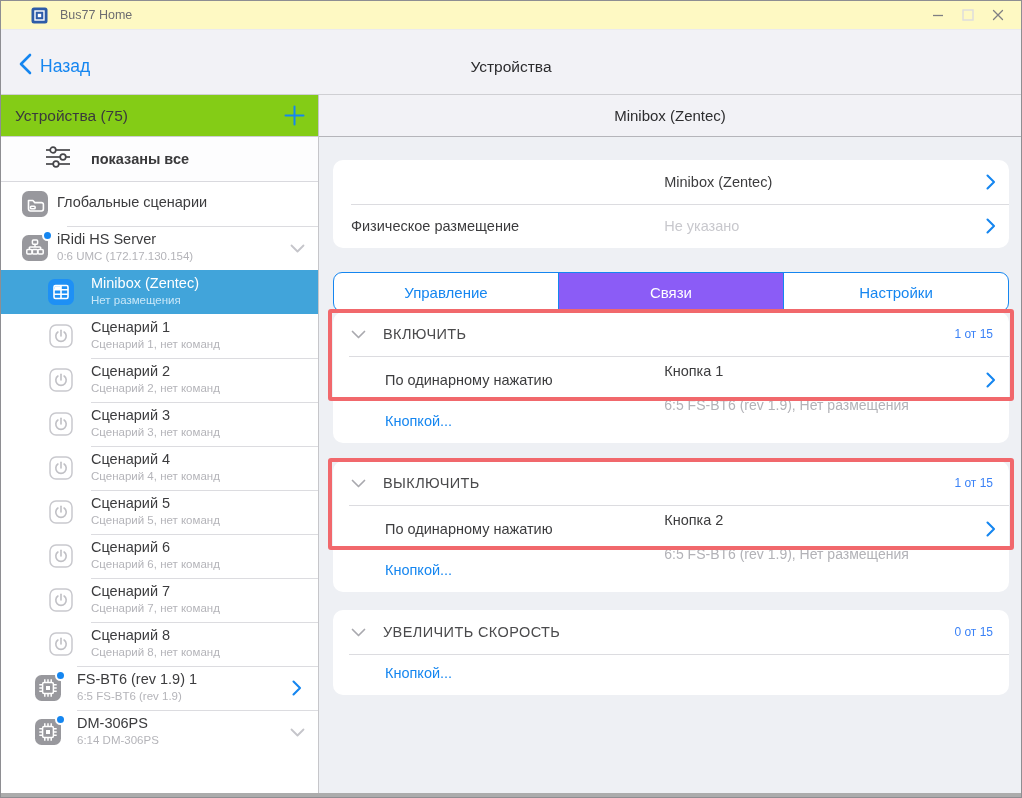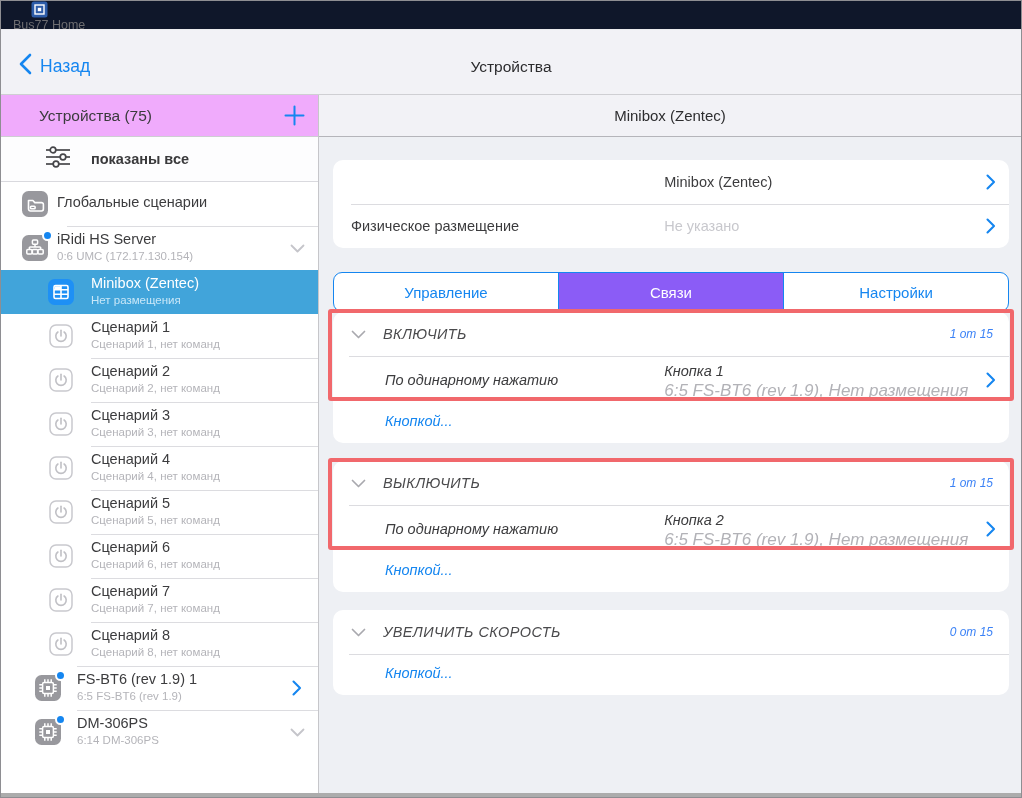--- a/index.html
+++ b/index.html
@@ -3,34 +3,34 @@
 <meta charset="utf-8">
 <style>
   * { margin:0; padding:0; box-sizing:border-box; }
   html,body { background:#555; }
   body { font-family:"Liberation Sans", sans-serif; }
   #window {
     position:relative; width:1022px; height:798px; background:#fff;
     border:1px solid #8e8e92; overflow:hidden;
   }
   
-  .titlebar { height:29px; background:#0f172a; border-bottom:1px solid #ebebee; display:flex; align-items:flex-start;flex-direction:column; }
+  .titlebar { height:29px; background:#fef9c3; border-bottom:1px solid #ebebee; display:flex; align-items:center; }
   .app-logo { margin-left:30px; width:17px; height:17px; flex:0 0 auto; }
   .app-title { margin-left:12px; font-size:12.5px; color:#6d6d70; }
   .win-controls { margin-left:auto; margin-right:8px; display:flex; }
   .win-btn { width:30px; height:28px; display:flex; align-items:center; justify-content:center; }
   
   .navbar { height:65px; background:#f2f2f6; border-bottom:1px solid #cfcfd3; position:relative; }
   .back-btn { position:absolute; left:18px; top:23px; display:flex; align-items:center; gap:8px; cursor:default; }
   .back-label { color:var(--accent); font-size:17.5px; }
   .nav-title { position:absolute; left:0; right:0; top:28px; text-align:center; font-size:15.5px; font-weight:normal; color:#2b2b2d; }
   
   .split { display:flex; height:703px; }
   .sidebar { width:318px; flex:0 0 auto; border-right:1px solid #c6c6ca; background:#fff; display:flex; flex-direction:column; }
-  .sidebar-header { height:42px; background:#f0abfc; border-bottom:1px solid #cdcdd2; display:flex; align-items:center;padding-left:24px; }
+  .sidebar-header { height:42px; background:#84cc16; border-bottom:1px solid #cdcdd2; display:flex; align-items:center; }
   .sidebar-header-title { margin-left:14px; font-size:15.5px; color:#3a3a3c; }
   .add-btn { margin-left:auto; margin-right:12px; width:24px; height:24px; display:flex; align-items:center; justify-content:center; }
   .filter-row { height:45px; background:#fdfdfe; border-bottom:1px solid #d9d9de; display:flex; align-items:center; }
   .filter-row .icon-wrap { margin-left:42px; }
   .filter-label { margin-left:18px; font-size:14.5px; font-weight:bold; color:#3a3a3c; }
   .device-list { flex:1; overflow:hidden; }
   .dev-row { position:relative; height:44px; background:#fff; }
   .dev-row.selected { background:#41a4da; }
   .dev-divider { position:absolute; top:0; right:0; height:1px; background:#dcdce0; }
   .dev-icon { position:absolute; top:8px; width:28px; height:28px; }
@@ -55,32 +55,32 @@
   .row-value { position:absolute; left:49%; top:0; height:44px; display:flex; align-items:center; font-size:14.5px; color:#3c3c3e; }
   .row-value.placeholder { color:#c8c8cd; }
   .row-chevron { position:absolute; right:13px; top:0; height:44px; display:flex; align-items:center; }
   .segmented { margin-top:24px; height:40px; display:flex; border:1.5px solid var(--accent); border-radius:9px; overflow:hidden; background:#fff; }
   .segment { flex:1; display:flex; align-items:center; justify-content:center; font-size:15px; color:var(--accent); }
   .segment + .segment { border-left:1.5px solid var(--accent); }
   .segment.selected { background:#8b5cf6; color:#fff; }
   .actions-bar { margin-top:6px; height:30px; margin-bottom:6px; display:flex; align-items:center; justify-content:space-between; padding:0 10px 0 18px; }
   .actions-title { font-size:13px; color:#8f8f96; letter-spacing:.4px; }
   .refresh-link { font-size:14.5px; color:var(--accent); }
-  .section-card { margin-bottom:18px; padding-bottom:4px;font-style:italic; }
+  .section-card { margin-bottom:18px; padding-bottom:4px; }
   .section-card:last-child { margin-bottom:0; }
   .sec-header { position:relative; height:44px; }
   .sec-chevron { position:absolute; left:18px; top:0; height:44px; display:flex; align-items:center; }
   .sec-title { position:absolute; left:50px; top:0; height:44px; display:flex; align-items:center; font-size:14.5px; color:#4a4a4c; letter-spacing:.4px; }
   .sec-count { position:absolute; right:16px; top:0; height:44px; display:flex; align-items:center; font-size:12px; color:#3b82f6; }
   .sec-divider { margin-left:16px; height:1px; background:#dcdce0; }
   .binding-row { position:relative; height:46px; }
   .binding-label { position:absolute; left:52px; top:0; height:46px; display:flex; align-items:center; font-size:14.5px; color:#3c3c3e; }
   .binding-value { position:absolute; left:49%; top:6px; }
   .binding-value .val { font-size:14.5px; color:#3c3c3e; }
-  .binding-value .val-sub { margin-top:2px; font-size:17px; color:#b2b2b7; }
+  .binding-value .val-sub { margin-top:18px; font-size:14px; color:#b2b2b7; }
   .binding-chevron { position:absolute; right:13px; top:0; height:46px; display:flex; align-items:center; }
   .add-row { position:relative; height:36px; display:flex; align-items:center; }
   .add-link { margin-left:52px; font-size:14.5px; color:var(--accent); }
   .red-box { position:absolute; left:-5px; right:-5px; top:-3px; height:92px; border:4px solid var(--highlight); border-radius:3px; z-index:5; pointer-events:none; }
   .bottom-bar { position:absolute; left:0; right:0; bottom:0; height:4px; background:#acacac; z-index:40; }
 </style>
 </head>
 <body>
 
 <div id="window">

